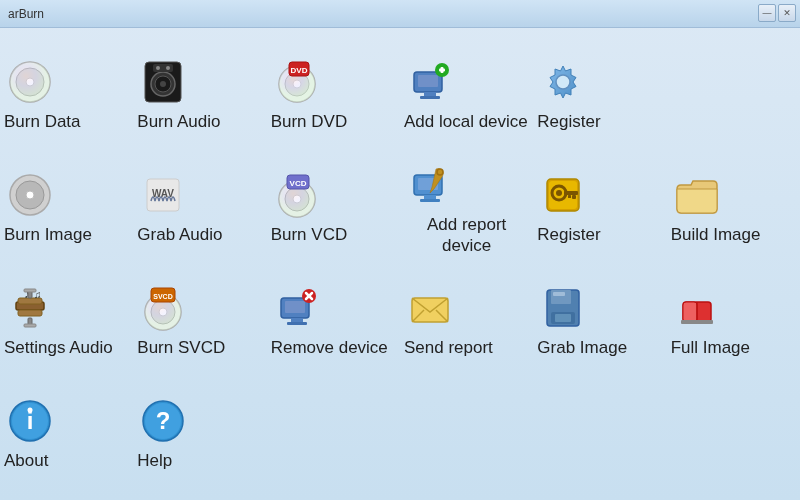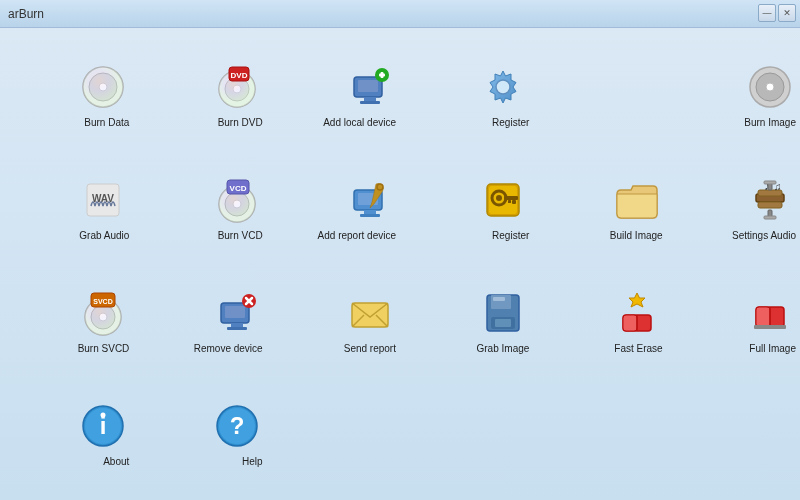--- a/index.html
+++ b/index.html
@@ -48,36 +48,36 @@
       padding: 10px 0;
       display: grid;
       grid-template-columns: repeat(6, 1fr);
       grid-template-rows: repeat(4, 1fr);
       width: 100%;
       height: calc(500px - 28px);
     }
     .icon-item {
       display: flex;
       flex-direction: column;
-      align-items: flex-end;
+      align-items: flex-start;
       justify-content: center;
       padding: 6px 4px;
       cursor: pointer;
       border-radius: 4px;
     }
     .icon-graphic {
       width: 52px;
       height: 52px;
       display: flex;
       align-items: center;
       justify-content: center;
       margin-bottom: 4px;
     }
     .icon-label {
-      font-size: 10px;
+      font-size: 17px;
       color: #222;
       text-align: center;
       line-height: 1.2;
     }
     
     svg { display: block; }
   </style>
 </head>
 <body>
 
@@ -103,20 +103,34 @@
             <stop offset="0%" stop-color="#ffe0e0"></stop>
             <stop offset="50%" stop-color="#e0e0ff"></stop>
             <stop offset="100%" stop-color="#e0ffe0"></stop>
           </radialGradient>
         </defs>
       </svg>
     </div>
     <span class="icon-label">Burn Data</span>
   </div>
 
+  <div class="icon-item">
+    <div class="icon-graphic">
+      <svg width="48" height="48" viewBox="0 0 48 48">
+        <rect x="6" y="4" width="36" height="40" rx="4" ry="4" fill="#1a1a1a" stroke="#555" stroke-width="1"></rect>
+        <circle cx="24" cy="26" r="12" fill="#333" stroke="#666" stroke-width="1.5"></circle>
+        <circle cx="24" cy="26" r="8" fill="#1a1a1a" stroke="#555" stroke-width="1"></circle>
+        <circle cx="24" cy="26" r="3" fill="#444"></circle>
+        <rect x="14" y="6" width="20" height="8" rx="2" fill="#333"></rect>
+        <circle cx="19" cy="10" r="2" fill="#888"></circle>
+        <circle cx="29" cy="10" r="2" fill="#888"></circle>
+      </svg>
+    </div>
+    <span class="icon-label">Burn Audio</span>
+  </div>
 
   <div class="icon-item">
     <div class="icon-graphic">
       <svg width="48" height="48" viewBox="0 0 48 48">
         <ellipse cx="24" cy="26" rx="18" ry="18" fill="#e8e8e8" stroke="#aaa" stroke-width="1.5"></ellipse>
         <ellipse cx="24" cy="26" rx="12" ry="12" fill="#ccc" stroke="#999" stroke-width="1"></ellipse>
         <ellipse cx="24" cy="26" rx="4" ry="4" fill="white" stroke="#bbb" stroke-width="1"></ellipse>
         <ellipse cx="24" cy="26" rx="18" ry="18" fill="url(#dvdGrad)" opacity="0.5"></ellipse>
         <rect x="16" y="4" width="20" height="14" rx="3" fill="#cc2222" stroke="#aa1111" stroke-width="1"></rect>
         <text x="26" y="15" font-size="8" fill="white" font-family="Arial" font-weight="bold" text-anchor="middle">DVD</text>
@@ -328,33 +342,20 @@
         <rect x="8" y="6" width="32" height="36" rx="3" fill="#5080b0" stroke="#3060a0" stroke-width="1.5"></rect>
         <rect x="12" y="6" width="20" height="14" rx="1" fill="#7098c0"></rect>
         <rect x="14" y="8" width="12" height="4" rx="1" fill="#a0bcd8"></rect>
         <rect x="12" y="28" width="24" height="12" rx="2" fill="#4070a0"></rect>
         <rect x="16" y="30" width="16" height="8" rx="1" fill="#6090b8"></rect>
       </svg>
     </div>
     <span class="icon-label">Grab Image</span>
   </div>
 
-  <div class="icon-item">
-    <div class="icon-graphic">
-      <svg width="48" height="48" viewBox="0 0 48 48">
-
-        <polygon points="24,4 26.5,9 32,9 28,13 30,18 24,15 18,18 20,13 16,9 21.5,9" fill="#f0b800" stroke="#c08800" stroke-width="1"></polygon>
-
-        <rect x="10" y="26" width="28" height="16" rx="3" fill="#dd3030" stroke="#bb1010" stroke-width="1.5"></rect>
-        <rect x="10" y="26" width="14" height="16" rx="3" fill="#ee6060" stroke="#bb1010" stroke-width="1"></rect>
-        <line x1="24" y1="26" x2="24" y2="42" stroke="#bb1010" stroke-width="1.5"></line>
-      </svg>
-    </div>
-    <span class="icon-label">Fast Erase</span>
-  </div>
 
   <div class="icon-item">
     <div class="icon-graphic">
       <svg width="48" height="48" viewBox="0 0 48 48">
 
         <rect x="10" y="18" width="28" height="20" rx="3" fill="#dd3030" stroke="#bb1010" stroke-width="1.5"></rect>
         <rect x="10" y="18" width="14" height="20" rx="3" fill="#ee6060" stroke="#bb1010" stroke-width="1"></rect>
         <line x1="24" y1="18" x2="24" y2="38" stroke="#bb1010" stroke-width="1.5"></line>
         <rect x="8" y="36" width="32" height="4" rx="1" fill="#888"></rect>
       </svg>

